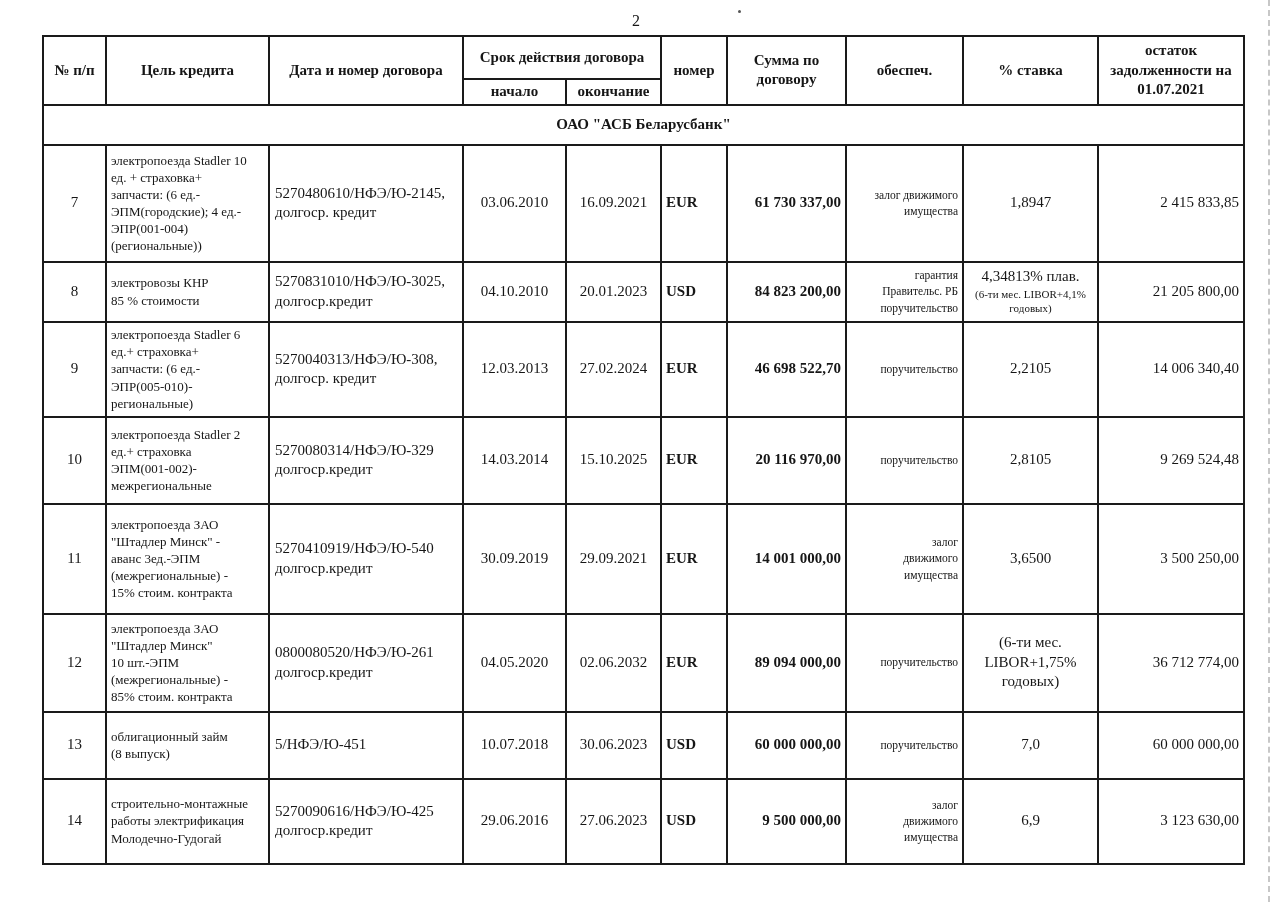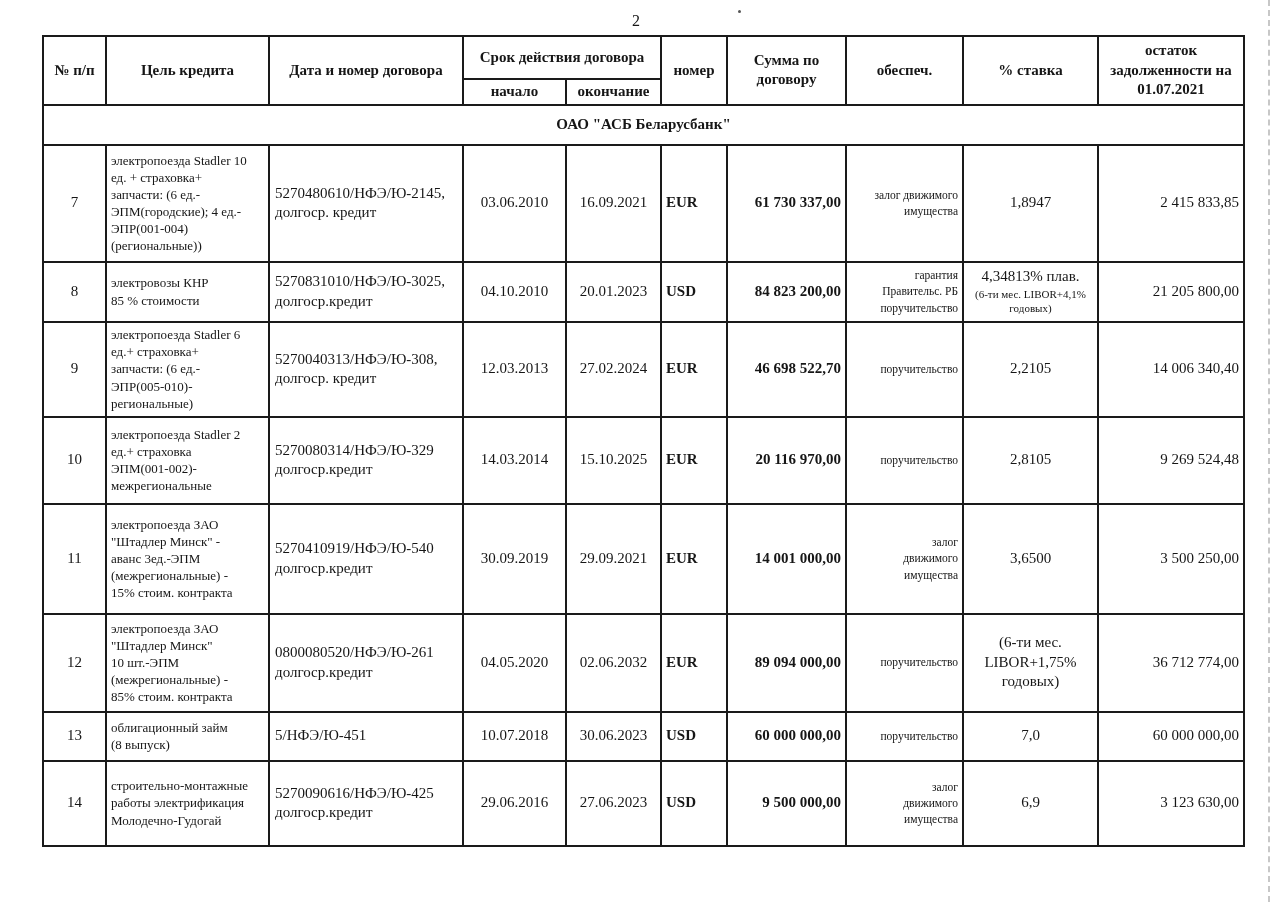--- a/index.html
+++ b/index.html
@@ -246,21 +246,21 @@
         <td class="c-collateral pre">поручительство</td>
         <td class="c-rate">
           <div class="rate-main pre">(6-ти мес.
 LIBOR+1,75%
 годовых)</div>
           <div class="rate-note pre"></div>
         </td>
         <td class="c-balance">36 712 774,00</td>
       </tr>
 
-      <tr class="data-row" style="height:49px">
+      <tr class="data-row" style="height:67px">
         <td class="c-num">13</td>
         <td class="c-purpose pre">облигационный займ
 (8 выпуск)</td>
         <td class="c-contract pre">5/НФЭ/Ю-451</td>
         <td class="c-date">10.07.2018</td>
         <td class="c-date">30.06.2023</td>
         <td class="c-cur">USD</td>
         <td class="c-amount">60 000 000,00</td>
         <td class="c-collateral pre">поручительство</td>
         <td class="c-rate">

